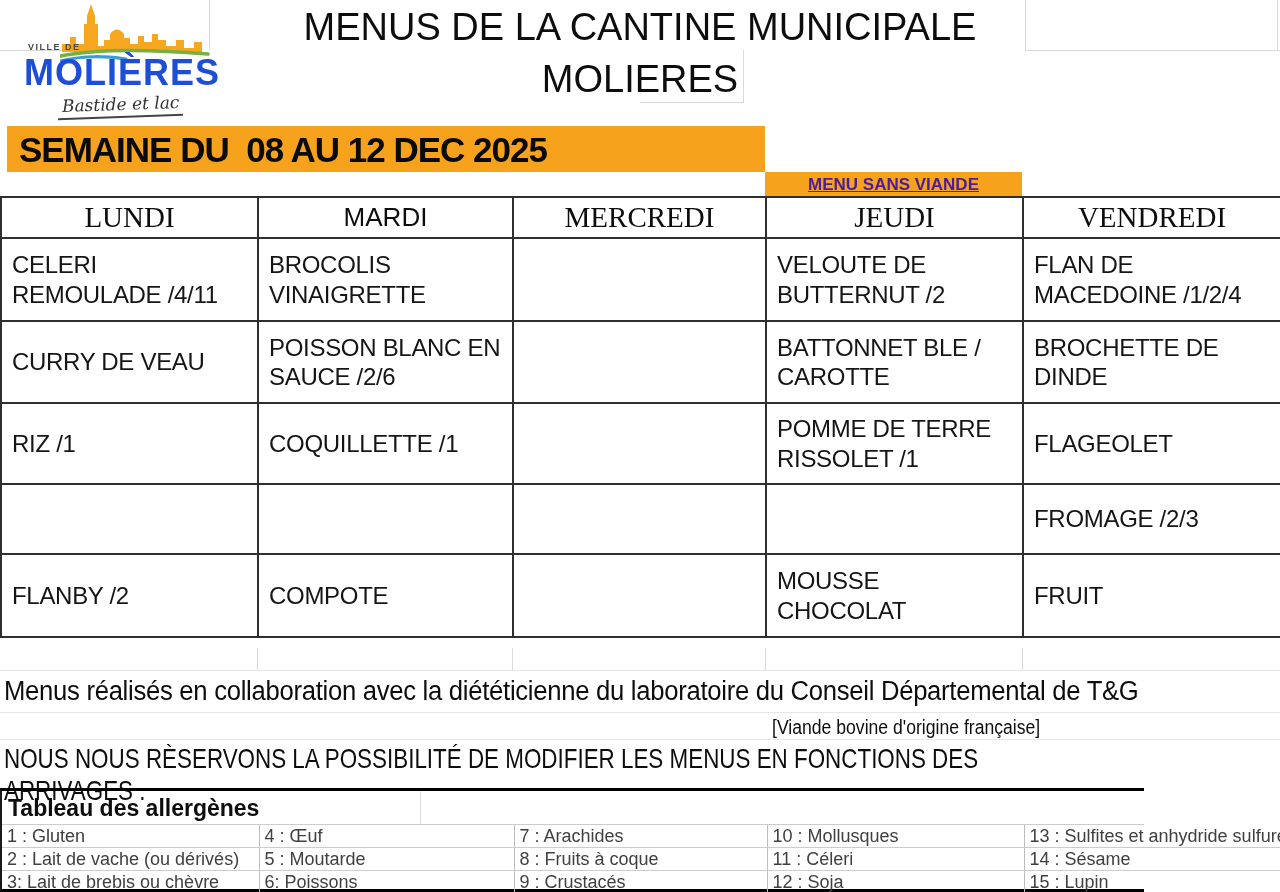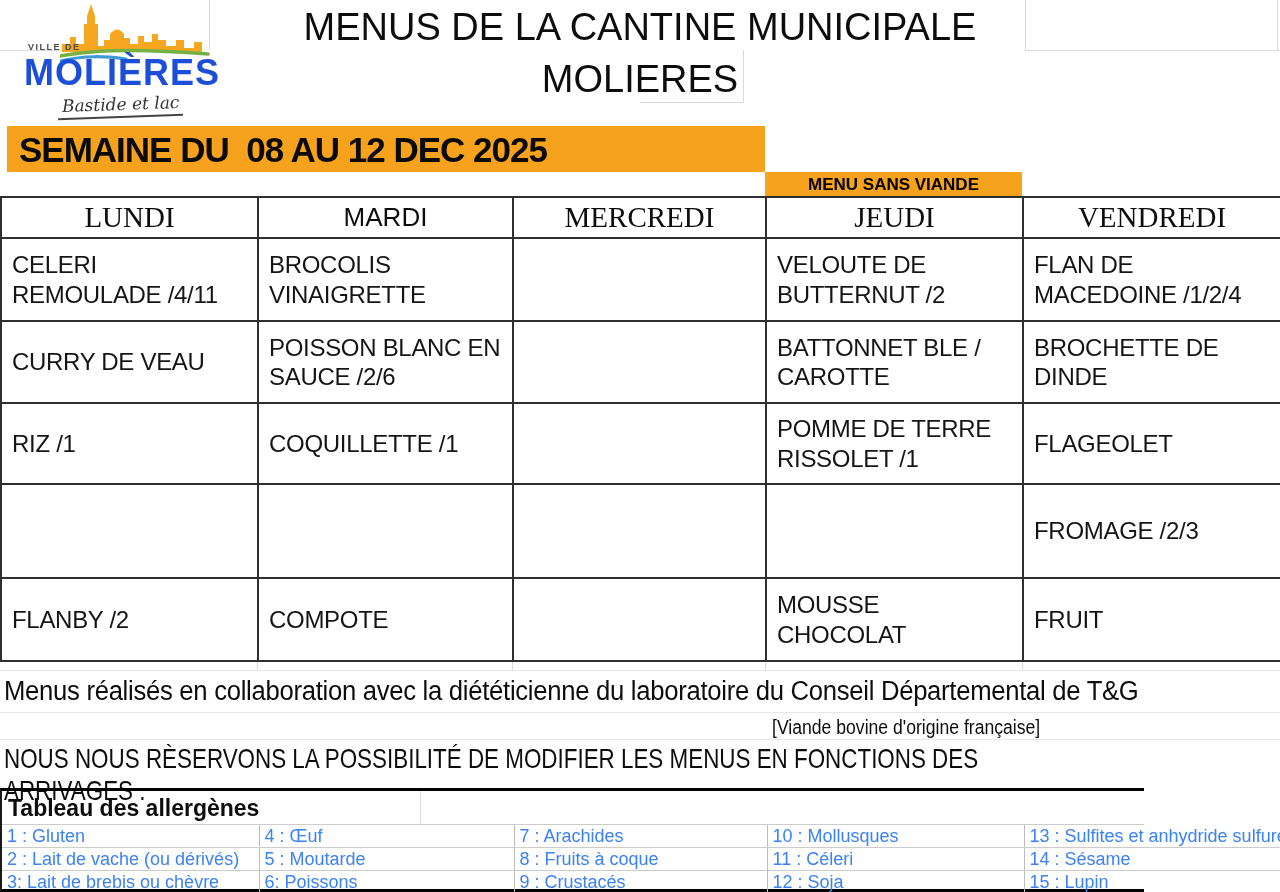--- a/index.html
+++ b/index.html
@@ -58,21 +58,21 @@
   .allergens{position:absolute;left:0;top:788px;width:1144px;height:104px;
     box-sizing:border-box;border-top:3px solid #000;border-bottom:3px solid #000;
     border-left:2px solid #1a1a1a;}
   .allergens .atitle{height:33px;line-height:34px;font-size:23px;font-weight:bold;
     padding-left:6px;border-bottom:1px solid #cccccc;position:relative;color:#0d0d0d;}
   .allergens .atitle .cellend{position:absolute;left:418px;top:0;width:1px;height:33px;
     background:#d9d9d9;}
   table.algn{width:1280px;border-collapse:collapse;table-layout:fixed;}
   table.algn td{height:22px;font-size:18px;line-height:22px;padding:0 0 0 5px;
     border-right:1px solid #bdbdbd;border-bottom:1px solid #cccccc;
-    white-space:nowrap;overflow:hidden;color:#3b82f6;}
+    white-space:nowrap;overflow:hidden;color:#404040;}
   table.algn tr:last-child td{border-bottom:none;}
   table.algn td:last-child{border-right:none;overflow:visible;}
 </style>
 </head>
 <body>
 
 <div class="page">
 
   <div class="gl" style="left:209px;top:0;width:1px;height:50px;"></div>
   <div class="gl" style="left:1025px;top:0;width:1px;height:50px;"></div>
@@ -99,21 +99,21 @@
     <div class="name">MOLIÈRES</div>
     <div class="tagline">Bastide et lac</div>
     <div class="tagline-underline"></div>
   </div>
 
   <div class="title1">MENUS DE LA CANTINE MUNICIPALE</div>
   <div class="title2">MOLIERES</div>
 
   <div class="week-banner" style="background-color: rgb(246, 162, 28);">SEMAINE DU  08 AU 12 DEC 2025</div>
 
-  <div class="no-meat" style="background-color: rgb(246, 162, 28); color: #000000;">MENU SANS VIANDE</div>
+  <div class="no-meat" style="background-color: rgb(246, 162, 28); color: #4c1d95; text-decoration: underline;">MENU SANS VIANDE</div>
 
   <table class="menu">
     <colgroup>
       <col style="width:257px">
         <col style="width:255px">
         <col style="width:253px">
       <col style="width:257px">
         <col style="width:258px">
     </colgroup>
     <tbody>
@@ -146,21 +146,21 @@
 DINDE</td>
     </tr>
     <tr style="height:81px">
       <td>RIZ /1</td>
       <td>COQUILLETTE /1</td>
       <td></td>
       <td>POMME DE TERRE
 RISSOLET /1</td>
       <td>FLAGEOLET</td>
     </tr>
-    <tr style="height:94px">
+    <tr style="height:70px">
       <td></td>
       <td></td>
       <td></td>
       <td></td>
       <td>FROMAGE /2/3</td>
     </tr>
     <tr style="height:83px">
       <td>FLANBY /2</td>
       <td>COMPOTE</td>
       <td></td>

